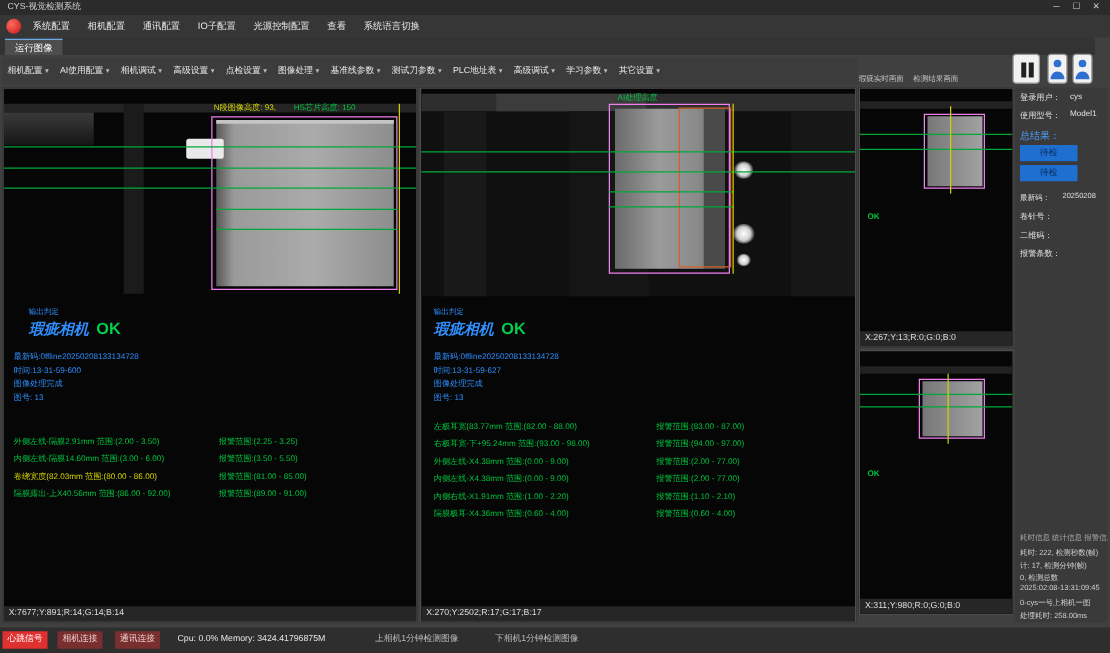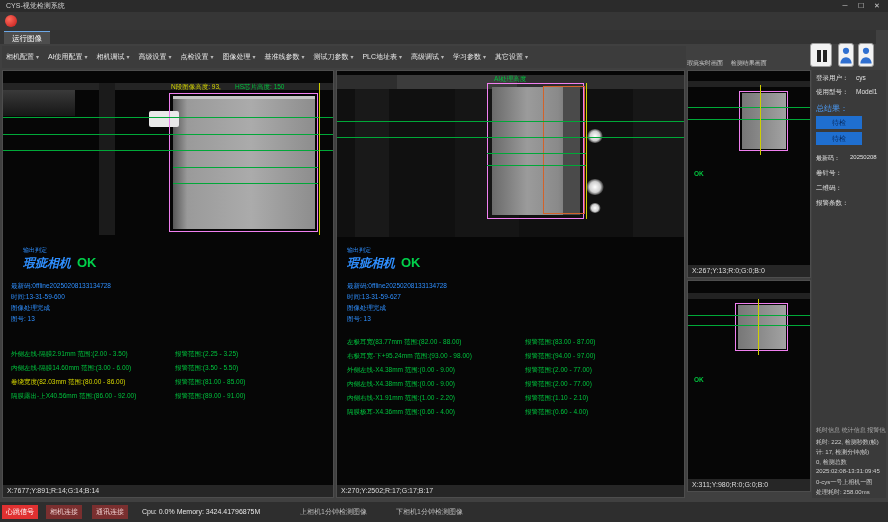--- a/index.html
+++ b/index.html
@@ -63,20 +63,29 @@
     <span class="txt">CYS-视觉检测系统</span>
   </div>
   <div class="abs winbtns">
     <span>─</span>
     <span>☐</span>
     <span>✕</span>
   </div>
 
   <div class="abs menubar">
     <span class="abs logo"></span>
+    <span class="abs menuitems">
+      <span>系统配置</span>
+      <span>相机配置</span>
+      <span>通讯配置</span>
+      <span>IO子配置</span>
+      <span>光源控制配置</span>
+      <span>查看</span>
+      <span>系统语言切换</span>
+    </span>
   </div>
 
   <div class="abs tabrow">
     <div class="abs tab">运行图像</div>
   </div>
 
   <div class="abs toolbar">
     <span class="titem"><span>相机配置</span><span class="caret">▾</span></span>
     <span class="titem"><span>AI使用配置</span><span class="caret">▾</span></span>
     <span class="titem"><span>相机调试</span><span class="caret">▾</span></span>

